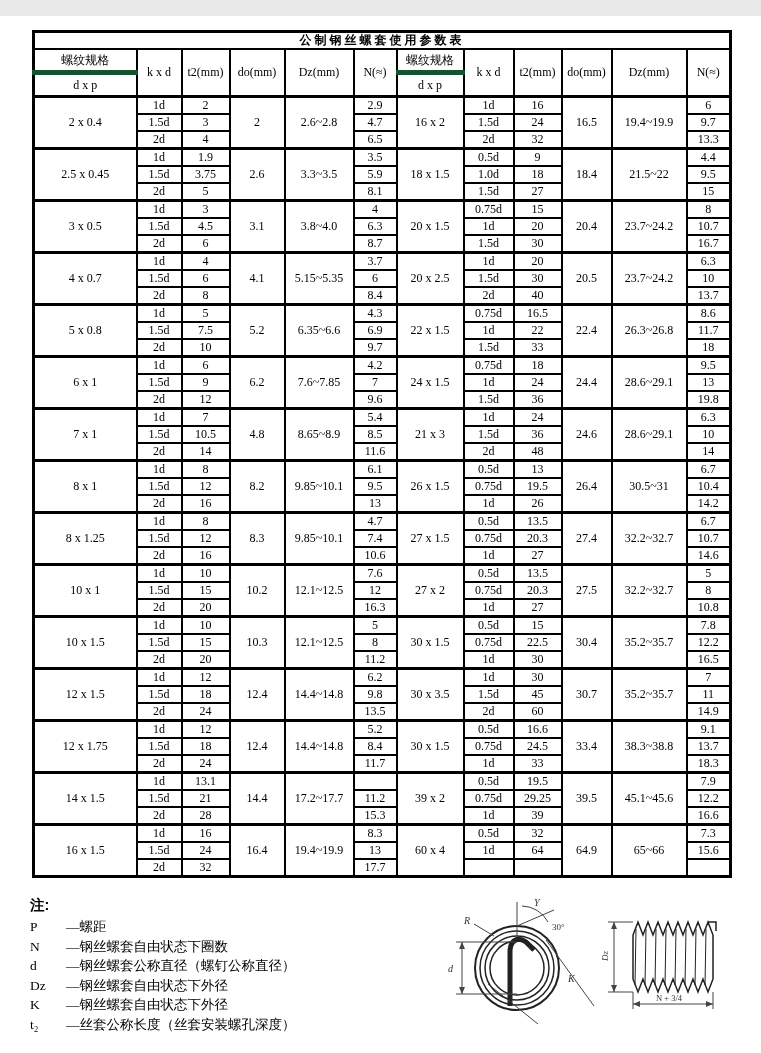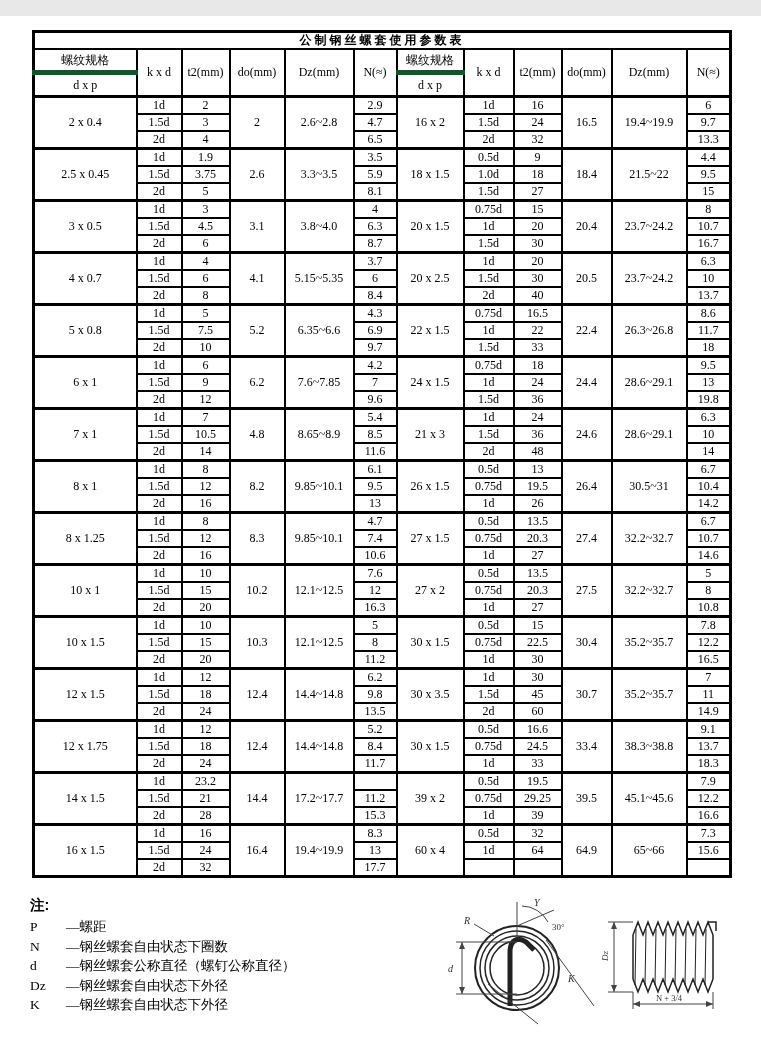--- a/index.html
+++ b/index.html
@@ -469,21 +469,21 @@
           <td>2d</td>
           <td>24</td>
           <td>11.7</td>
           <td>1d</td>
           <td>33</td>
           <td>18.3</td>
         </tr>
         <tr class="gs">
           <td rowspan="3">14 x 1.5</td>
           <td>1d</td>
-          <td>23.2</td>
+          <td>13.1</td>
           <td rowspan="3">14.4</td>
           <td rowspan="3">17.2~17.7</td>
           <td></td>
           <td rowspan="3">39 x 2</td>
           <td>0.5d</td>
           <td>19.5</td>
           <td rowspan="3">39.5</td>
           <td rowspan="3">45.1~45.6</td>
           <td>7.9</td>
         </tr>
@@ -551,20 +551,24 @@
       <span class="note-text">—钢丝螺套公称直径（螺钉公称直径）</span>
     </div>
     <div class="note-line">
       <span class="note-sym">Dz</span>
       <span class="note-text">—钢丝螺套自由状态下外径</span>
     </div>
     <div class="note-line">
       <span class="note-sym">K</span>
       <span class="note-text">—钢丝螺套自由状态下外径</span>
     </div>
+    <div class="note-line">
+      <span class="note-sym">t₂</span>
+      <span class="note-text">—丝套公称长度（丝套安装螺孔深度）</span>
+    </div>
   </div>
 
   <svg style="left:422px; top:880px;" width="190" height="135" viewBox="0 0 190 135">
     <circle class="wire" cx="95" cy="72" r="42" stroke-width="2"></circle>
     <circle class="wire" cx="95" cy="72" r="37" stroke-width="1.5"></circle>
     <circle class="wire" cx="95" cy="72" r="32" stroke-width="1.5"></circle>
     <circle class="wire" cx="95" cy="72" r="27" stroke-width="1.5"></circle>
     <path class="wire" d="M88,110 L88,56 C88,44 96,40 104,46 L112,54" stroke-width="5"></path>
     <path class="wire" d="M88,110 L88,56 C88,44 96,40 104,46 L112,54" stroke="#fff" stroke-width="1.5"></path>
 

